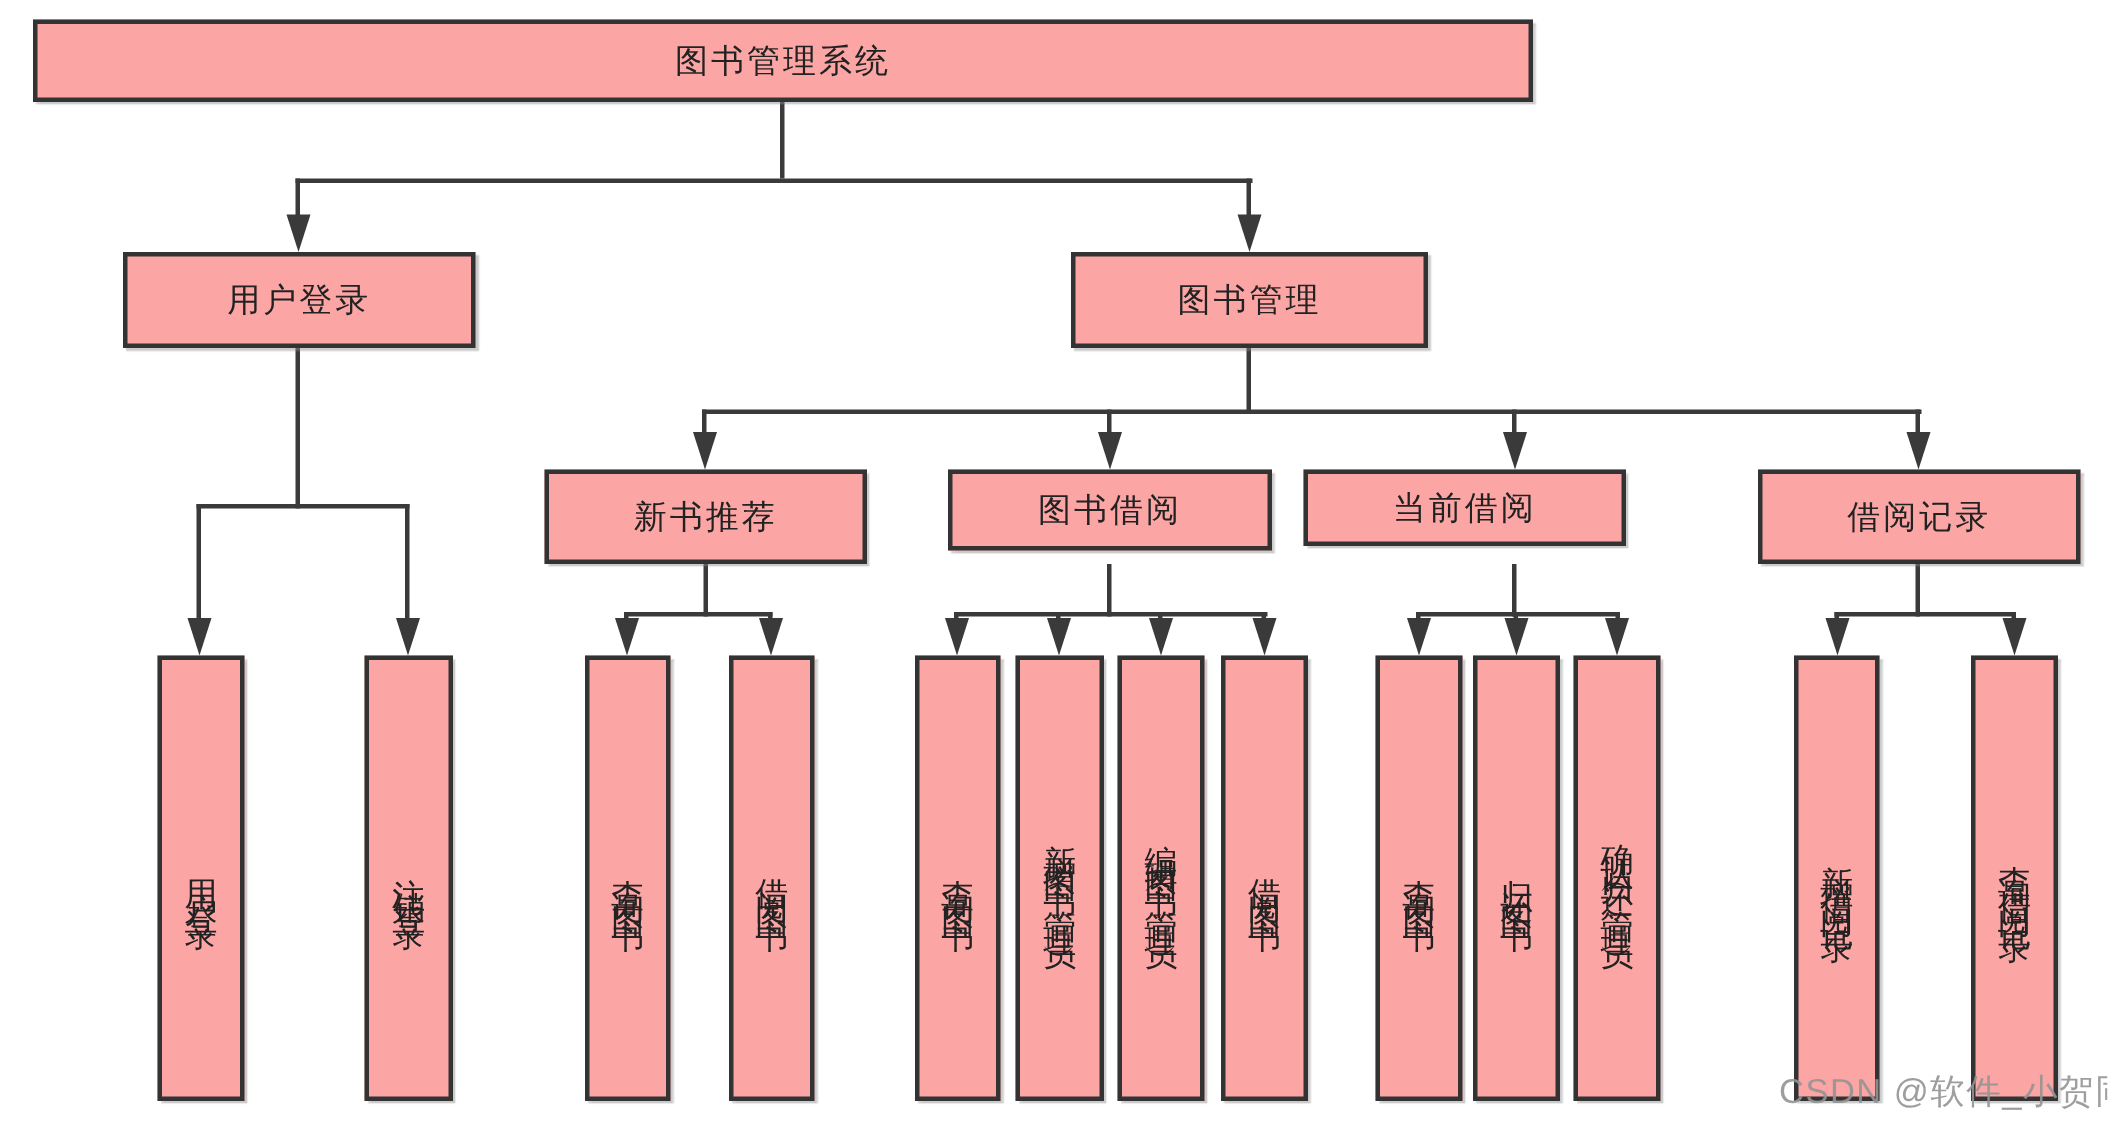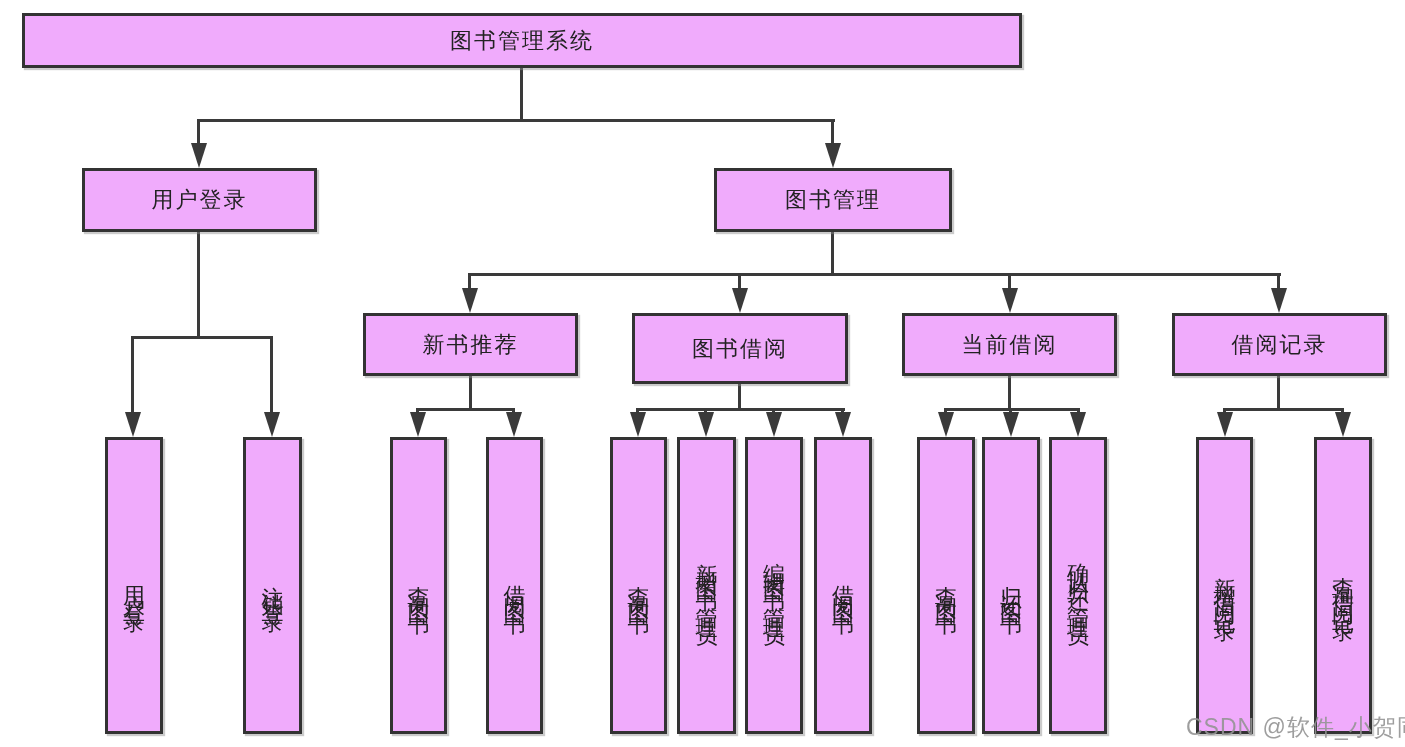--- a/index.html
+++ b/index.html
@@ -7,21 +7,21 @@
     position: relative;
     width: 1405px;
     height: 747px;
     background: #ffffff;
     font-family: "Liberation Sans", "DejaVu Sans", sans-serif;
     overflow: hidden;
   }
   .box {
     position: absolute;
     box-sizing: border-box;
-    background: #f0abfc;
+    background: #fca5a5;
     border: 3px solid #333333;
     display: flex;
     align-items: center;
     justify-content: center;
     box-shadow: 2px 2px 1px rgba(140,140,140,0.45);
   }
   .hbox span {
     font-size: 22px;
     letter-spacing: 2px;
     color: #222222;
@@ -130,25 +130,25 @@
   </div>
 
   <div class="box hbox" style="left:363px; top:313px; width:215px; height:63px;">
     <span>新书推荐</span>
   </div>
 
   <div class="box hbox" style="left:714px; top:168px; width:238px; height:64px;">
     <span>图书管理</span>
   </div>
 
-  <div class="box hbox" style="left:632px; top:313px; width:216px; height:71px;">
+  <div class="box hbox" style="left:632px; top:313px; width:216px; height:54px;">
     <span>图书借阅</span>
   </div>
 
-  <div class="box hbox" style="left:902px; top:313px; width:215px; height:63px;">
+  <div class="box hbox" style="left:869px; top:313px; width:215px; height:51px;">
     <span>当前借阅</span>
   </div>
 
   <div class="box hbox" style="left:1172px; top:313px; width:215px; height:63px;">
     <span>借阅记录</span>
   </div>
 
   <div class="box vbox" style="left:105px; top:437px; width:58px; height:297px;">
     <span>用户登录</span>
   </div>

